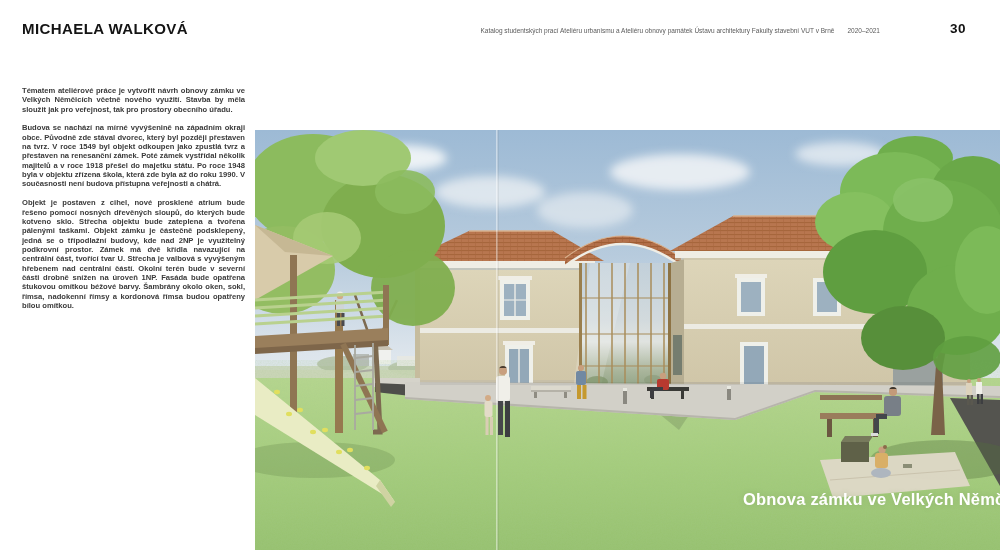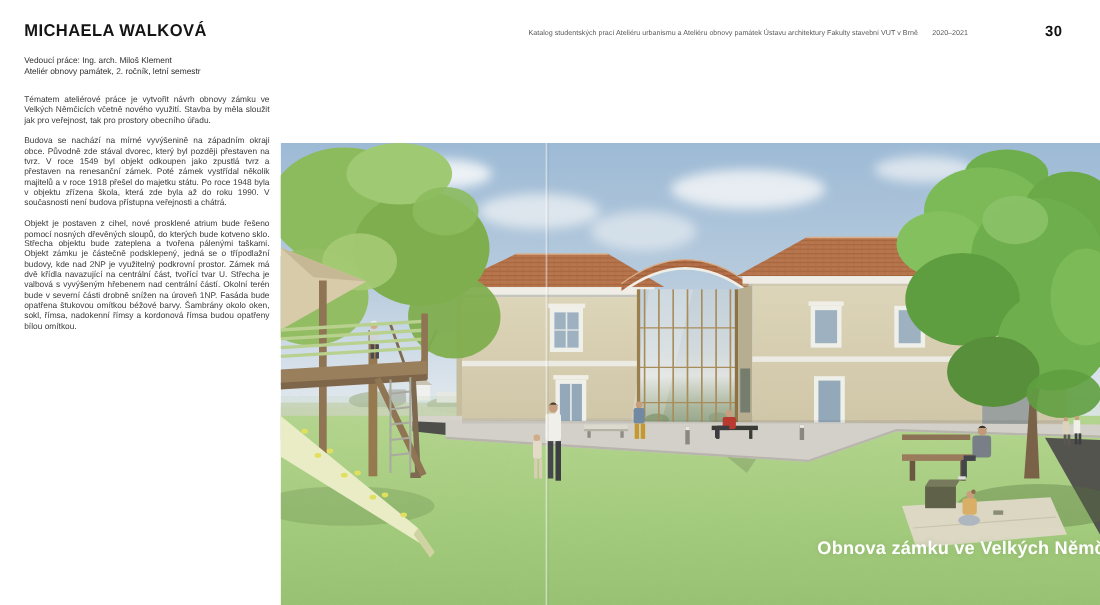--- a/index.html
+++ b/index.html
@@ -24,43 +24,40 @@
   }
   .running-head .years{margin-left:13px;}
   .pagenum{
     position:absolute;left:950px;top:21px;width:36px;
     font-size:13.5px;font-weight:800;color:#111;letter-spacing:.5px;
   }
   .col{position:absolute;left:22px;top:86px;width:223px;}
   .col p{
     margin:0 0 9.4px 0;font-size:7.6px;line-height:9.35px;color:#3a3a3a;
     text-align:justify;
+    font-weight:bold;
   }
   figure.render{
     position:absolute;left:255px;top:130px;width:745px;height:420px;margin:0;
     overflow:hidden;
   }
   figure.render svg{display:block;}
   figcaption.caption{
     position:absolute;left:488px;top:360px;margin:0;white-space:nowrap;
     font-size:16.5px;font-weight:700;color:#ffffff;letter-spacing:.2px;
     text-shadow:0 0 5px rgba(130,160,100,.45);
   }
 </style>
 </head>
 <body>
 
 <div class="page">
 
   <h1 class="title">MICHAELA WALKOVÁ</h1>
 
-  <div class="meta">
-    <div>Vedoucí práce: Ing. arch. Miloš Klement</div>
-    <div>Ateliér obnovy památek, 2. ročník, letní semestr</div>
-  </div>
 
   <div class="running-head">
     <span>Katalog studentských prací Ateliéru urbanismu a Ateliéru obnovy památek Ústavu architektury Fakulty stavební VUT v Brně</span><span class="years">2020–2021</span>
   </div>
 
   <div class="pagenum">30</div>
 
   <main class="col">
     <p>Tématem ateliérové práce je vytvořit návrh obnovy zámku ve Velkých Němčicích včetně nového využití. Stavba by měla sloužit jak pro veřejnost, tak pro prostory obecního úřadu.</p>
     <p>Budova se nachází na mírné vyvýšenině na západním okraji obce. Původně zde stával dvorec, který byl později přestaven na tvrz. V roce 1549 byl objekt odkoupen jako zpustlá tvrz a přestaven na renesanční zámek. Poté zámek vystřídal několik majitelů a v roce 1918 přešel do majetku státu. Po roce 1948 byla v objektu zřízena škola, která zde byla až do roku 1990. V současnosti není budova přístupna veřejnosti a chátrá.</p>

